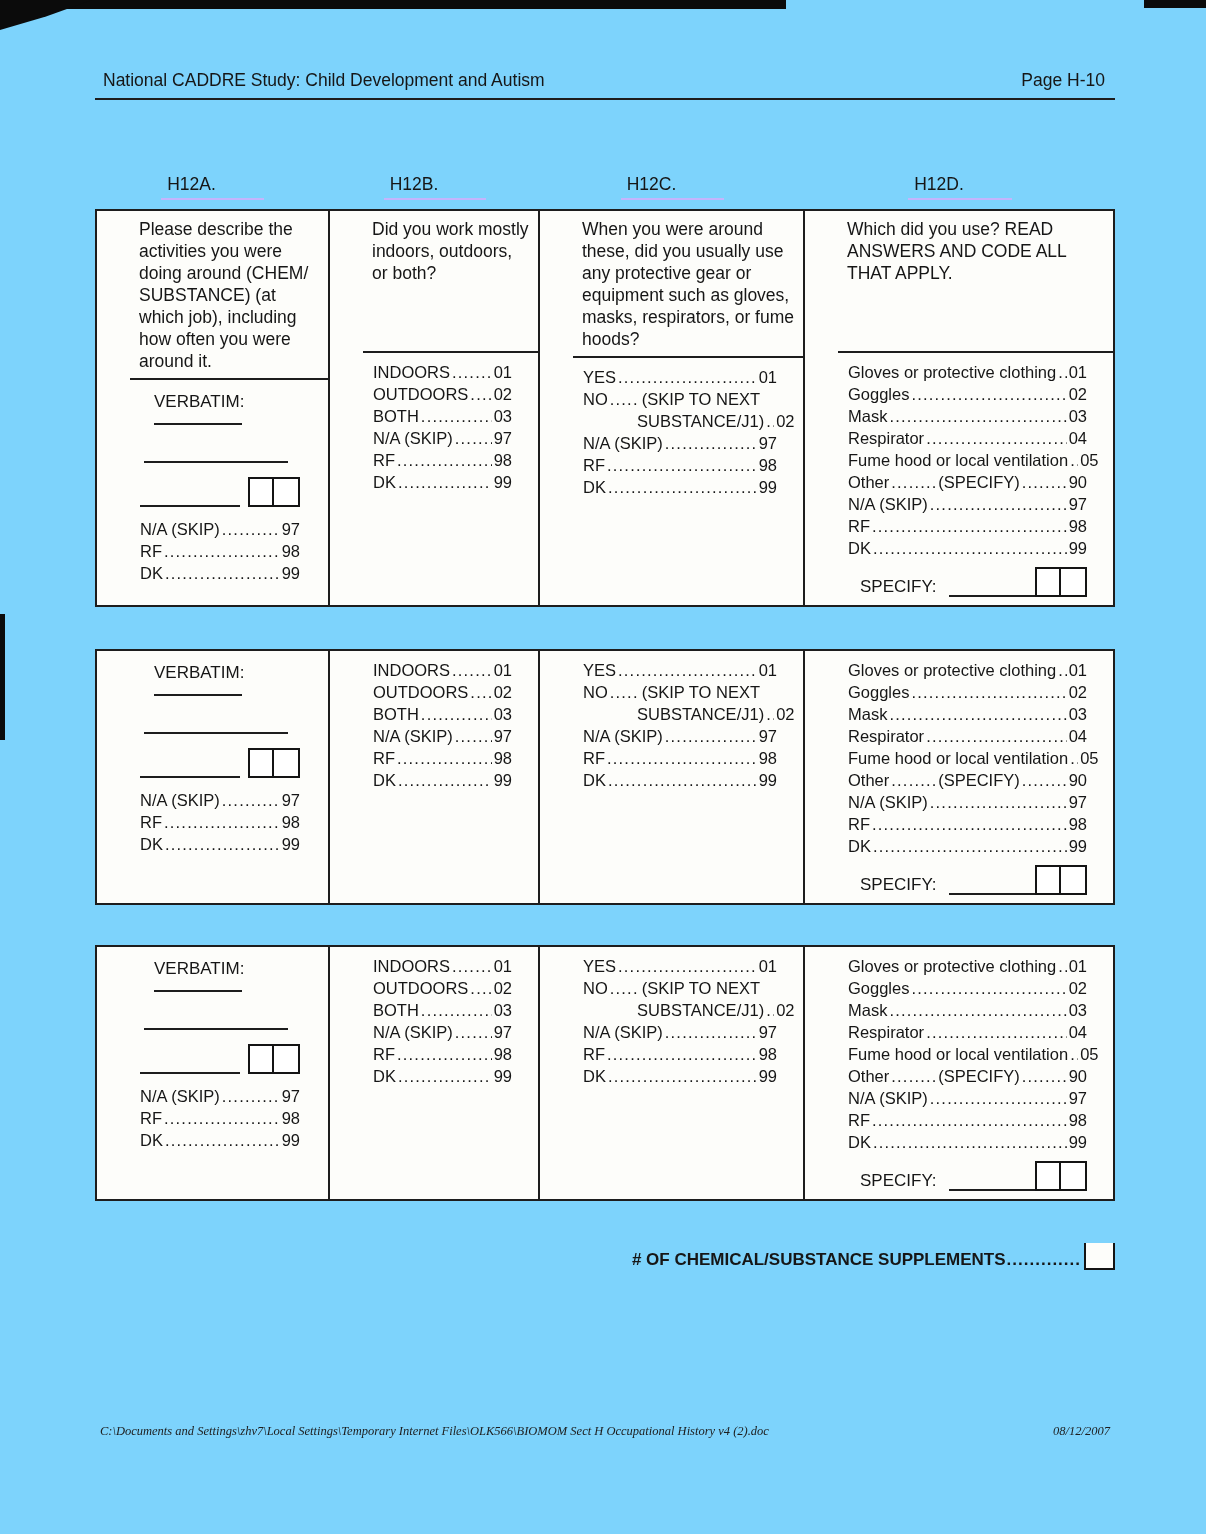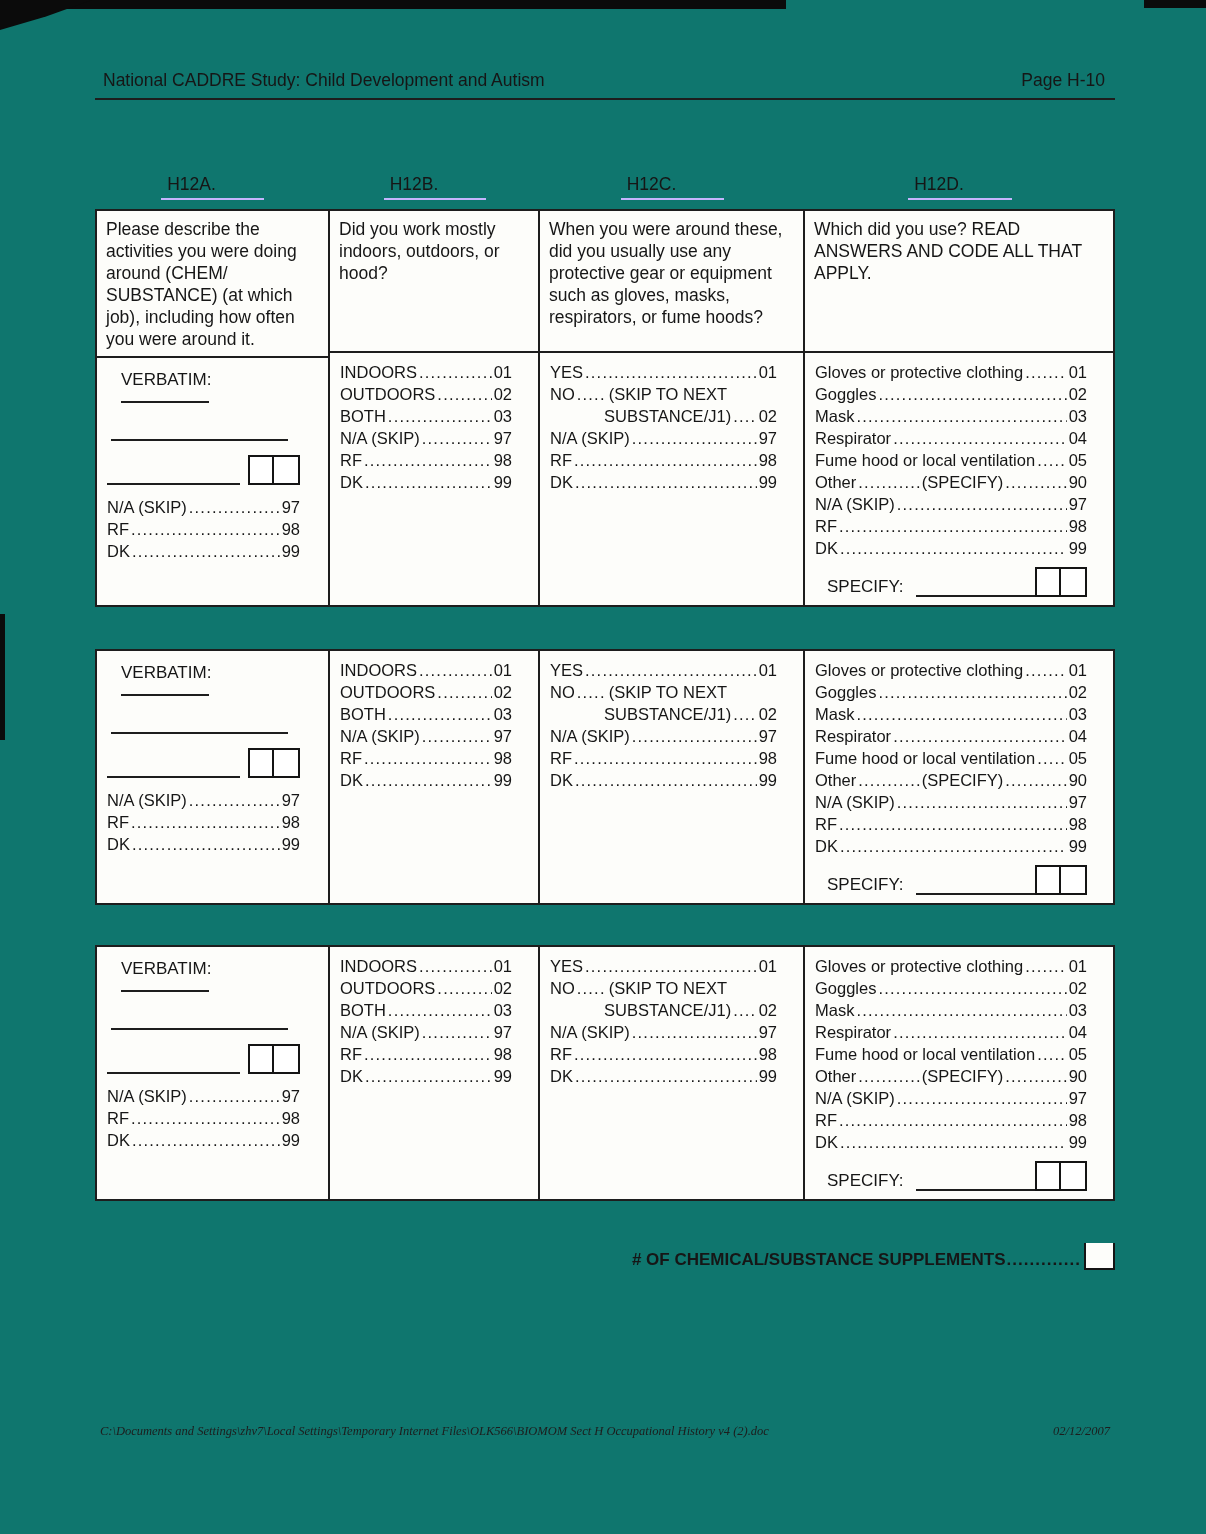--- a/index.html
+++ b/index.html
@@ -1,17 +1,17 @@
 <!DOCTYPE html>
 <html><head>
 <meta charset="utf-8">
 <style>
   * { margin:0; padding:0; box-sizing:border-box; }
   html,body { background:#d9d9d6; }
-  .page { position:relative; width:1206px; height:1534px; margin:0 auto; background:#0f766e;
+  .page { position:relative; width:1206px; height:1534px; margin:0 auto; background:#7dd3fc;
           color:#161616; font-family:"Liberation Sans", sans-serif; overflow:hidden; }
 
   
   .art { position:absolute; background:#0b0b0b; }
   .art-top-band  { top:0; left:0; width:786px; height:9px; }
   .art-top-wedge { top:0; left:0; width:92px; height:30px; clip-path:polygon(0 0,100% 0,50% 55%,0 100%); }
   .art-top-right { top:0; right:0; width:62px; height:8px; }
   .art-left-edge { top:614px; left:0; width:5px; height:126px; }
 
   .doc-header { display:flex; justify-content:space-between; align-items:baseline;
@@ -19,21 +19,21 @@
                 border-bottom:2px solid #1d1d1d; font-size:17.5px; }
 
   .col-heads { display:grid; grid-template-columns:235px 210px 265px 310px;
                margin:74px 0 9px 95px; font-size:17.5px; }
   .col-heads > div { text-align:center; }
   .col-heads span { display:inline-block; border-bottom:2px solid #c4b5fd; padding:0 48px 3px 6px; }
 
   .grid { display:grid; grid-template-columns:235px 210px 265px 310px; margin-left:95px; }
   .row2 { margin-top:42px; }
   .row3 { margin-top:40px; }
-  .cell { border:2px solid #1d1d1d; background:#fdfdfa; }
+  .cell { border:2px solid #1d1d1d; background:#fdfdfa;padding-left:33px; }
   .cell + .cell { border-left:0; }
   .row1 .cell { min-height:388px; }
   .row2 .cell { min-height:252px; }
   .row3 .cell { min-height:256px; }
 
   .qsec { min-height:142px; border-bottom:2px solid #1d1d1d; padding:7px 9px 6px 9px;
           font-size:17.5px; line-height:22px; }
 
   .asec { padding:8px 26px 8px 10px; }
   .opt  { display:flex; align-items:baseline; font-size:16.5px; line-height:21.5px;
@@ -121,21 +121,21 @@
           <div class="opt">
               <span>DK</span>
               <span class="dots"></span>
               <span>99</span>
             </div>
         </div>
       </div>
     </div>
 
     <div class="cell">
-      <div class="qsec">Did you work mostly indoors, outdoors, or hood?</div>
+      <div class="qsec">Did you work mostly indoors, outdoors, or both?</div>
       <div class="asec">
         <div class="opt">
             <span>INDOORS</span>
             <span class="dots"></span>
             <span>01</span>
           </div>
         <div class="opt">
             <span>OUTDOORS</span>
             <span class="dots"></span>
             <span>02</span>
@@ -596,16 +596,16 @@
   </div>
 
   <div class="supplements">
     <span># OF CHEMICAL/SUBSTANCE SUPPLEMENTS</span>
     <span class="supp-leader">.............</span>
     <span class="bigbox"></span>
   </div>
 
   <div class="doc-footer">
     <span>C:\Documents and Settings\zhv7\Local Settings\Temporary Internet Files\OLK566\BIOMOM Sect H Occupational History v4 (2).doc</span>
-    <span>02/12/2007</span>
+    <span>08/12/2007</span>
   </div>
 
 </div>
 
 </body></html>

